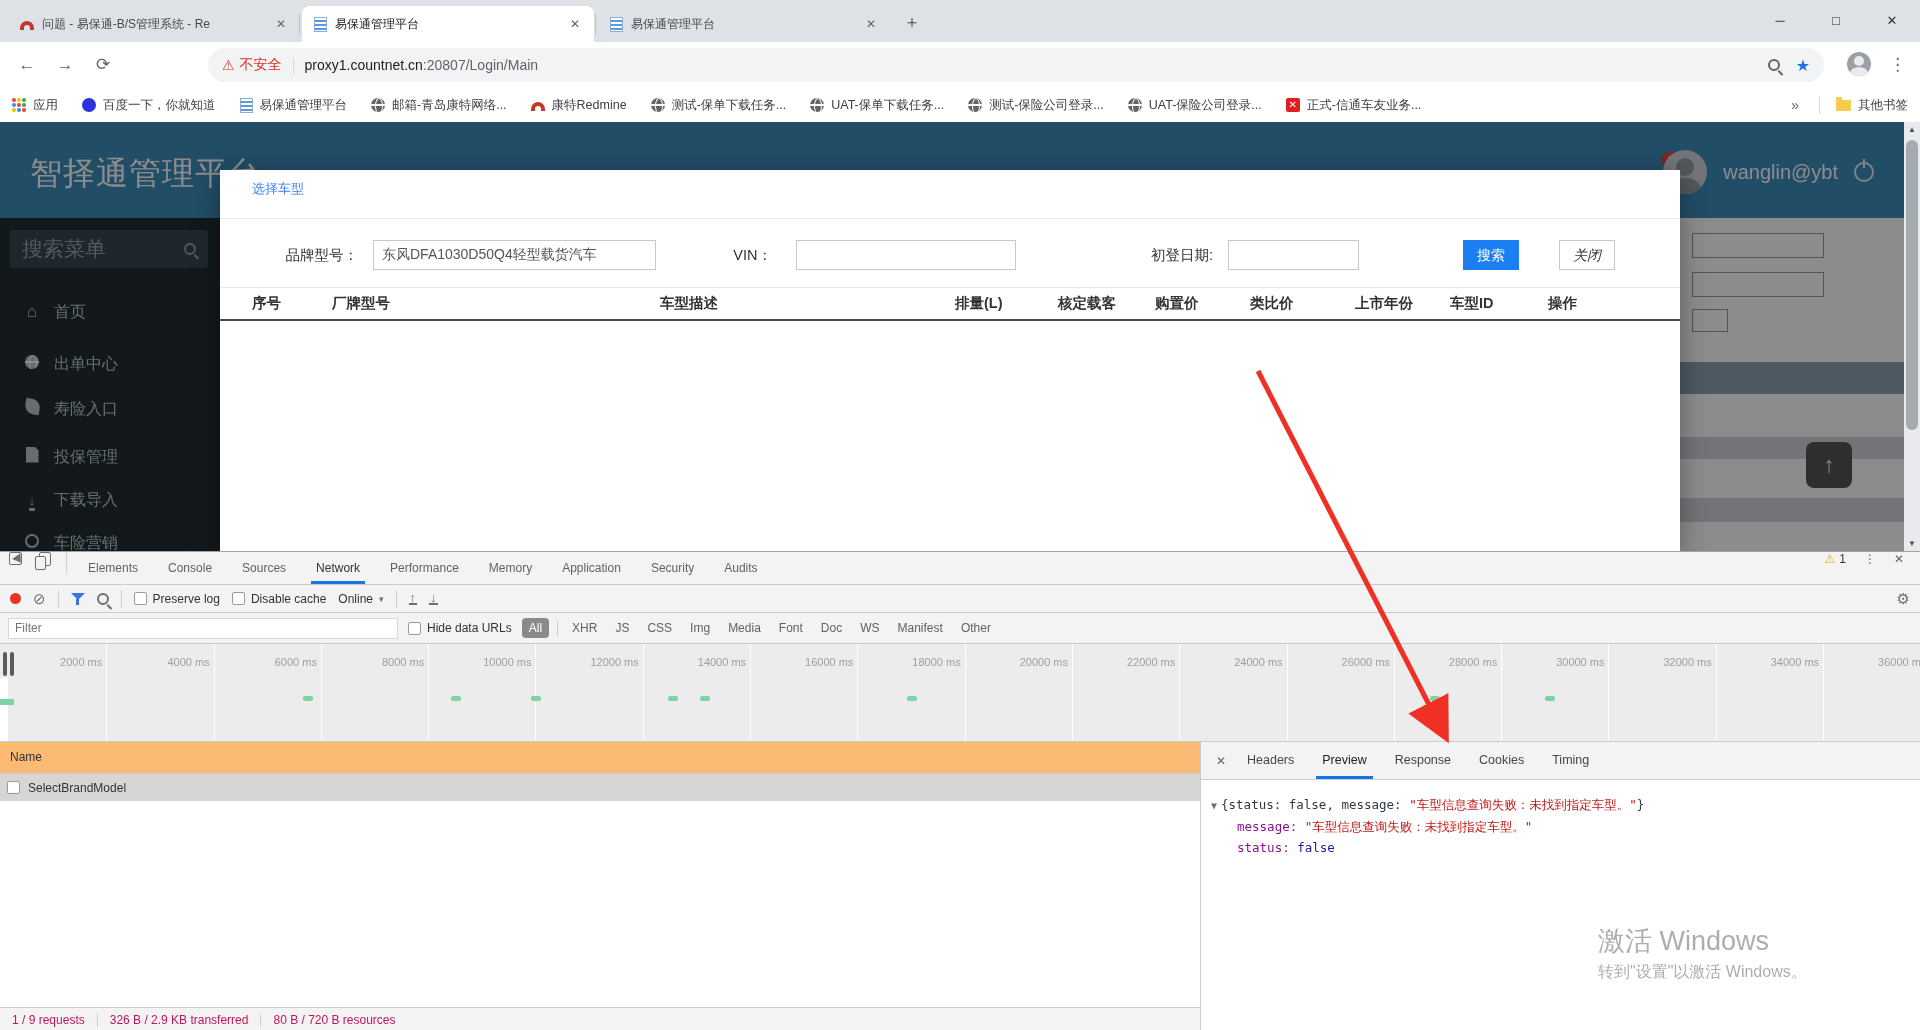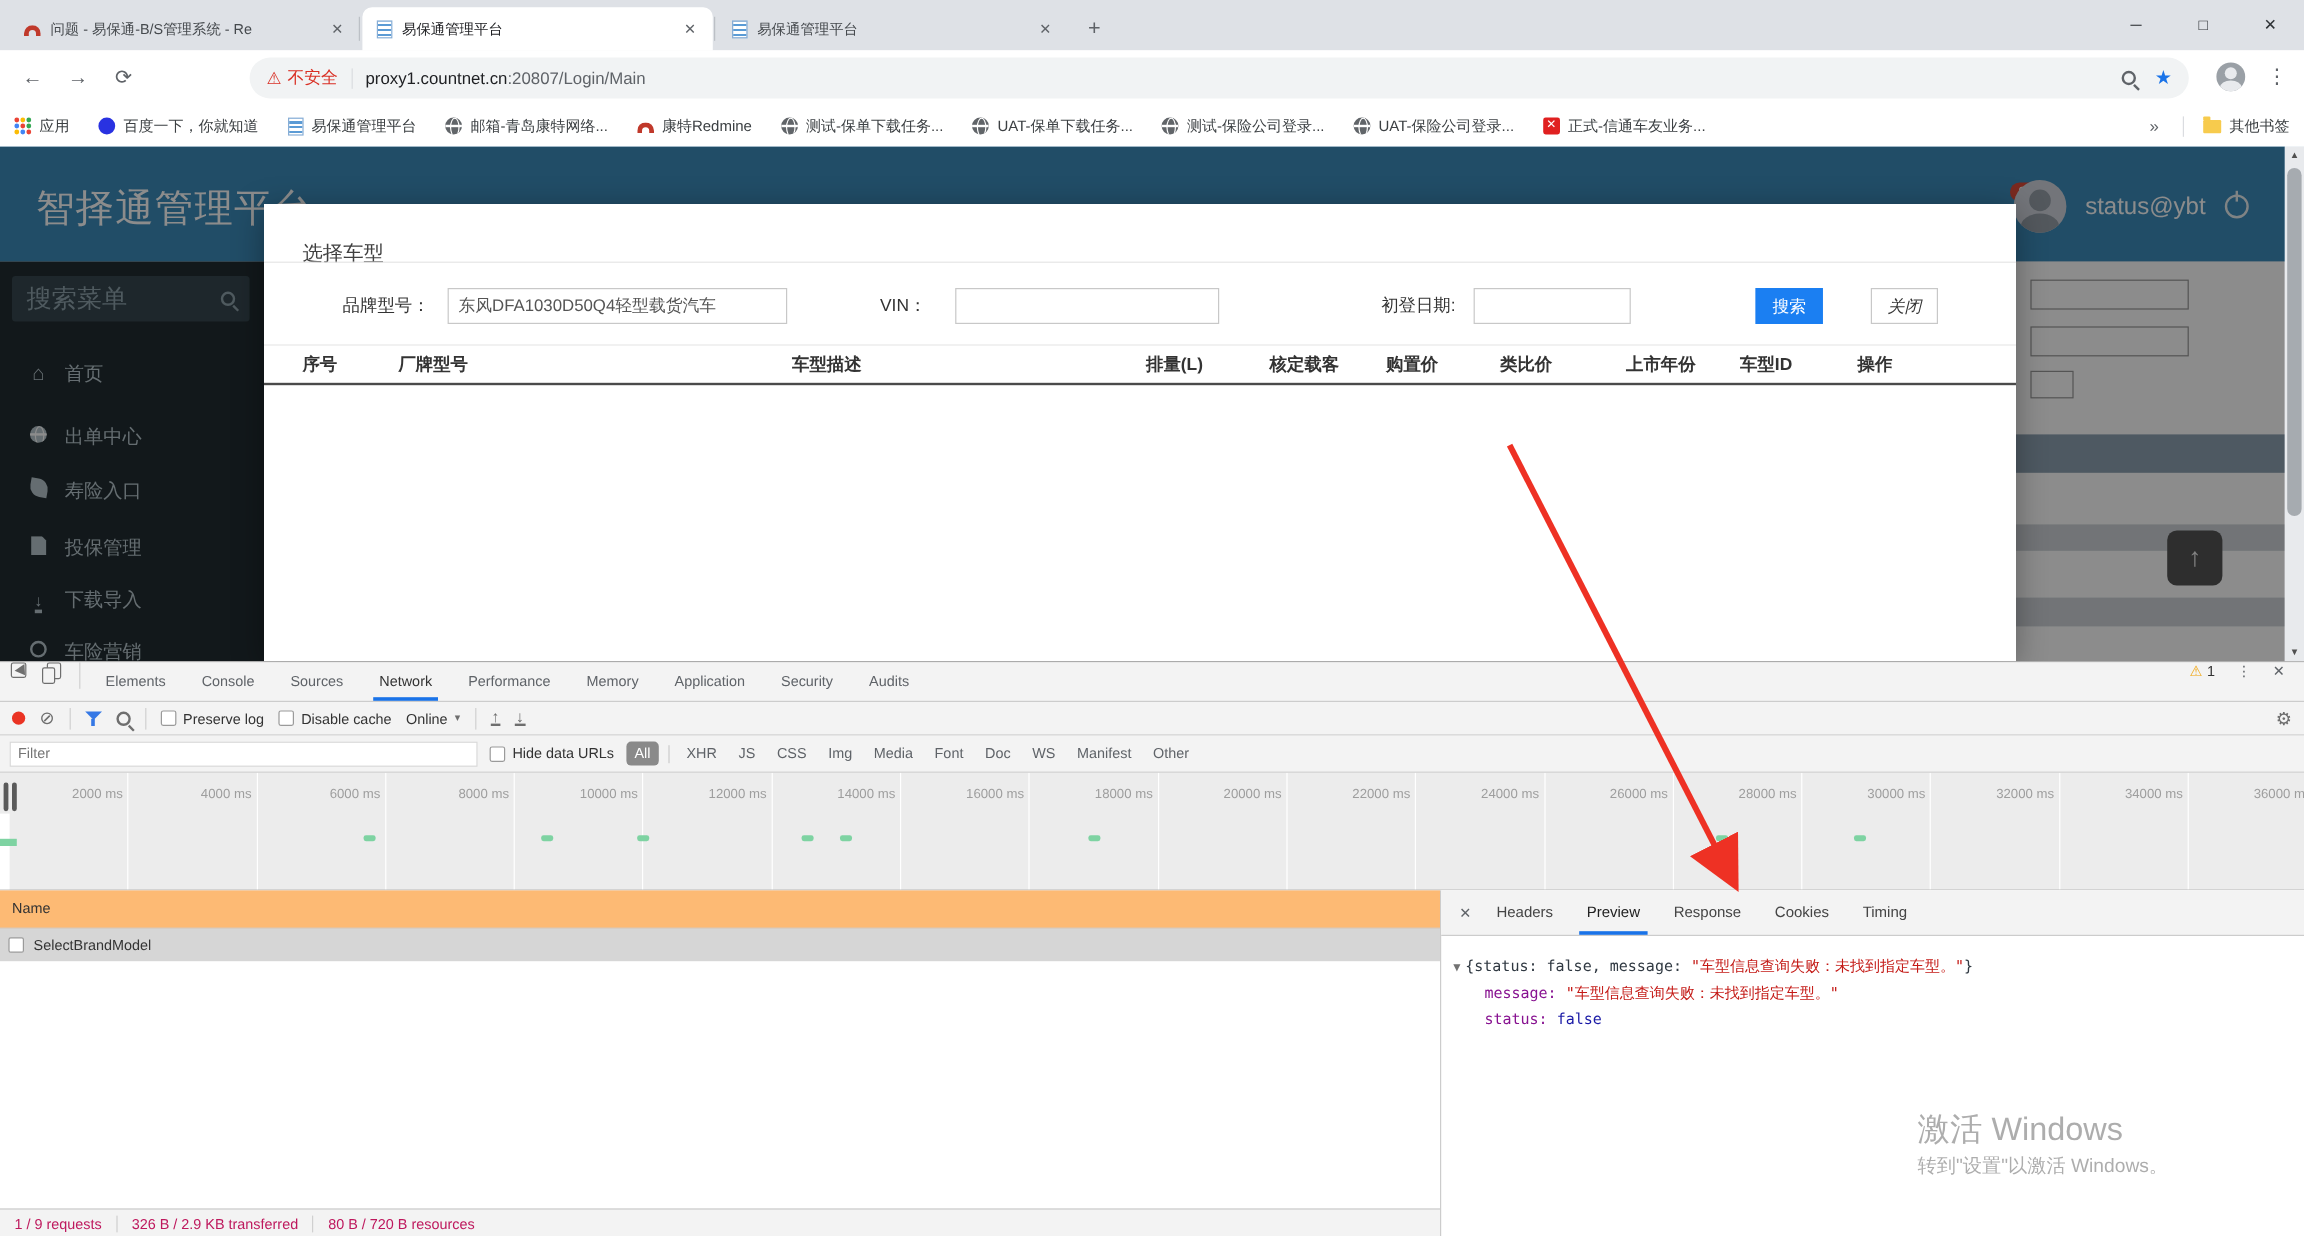--- a/index.html
+++ b/index.html
@@ -95,21 +95,21 @@
 
   .dim { position:absolute; left:0; top:0; width:1904px; height:429px; background:rgba(0,0,0,.45); z-index:5; }
 
   .pg-scroll { position:absolute; right:0; top:0; width:16px; height:429px; background:#e8eaed; z-index:6; }
   .pg-scroll .arr { position:absolute; left:0; width:16px; height:15px; text-align:center; font-size:8px; color:#505050; line-height:15px; }
   .pg-thumb { position:absolute; left:2px; top:18px; width:12px; height:290px; background:#a6abb0; border-radius:6px; }
 
   
   .modal { position:absolute; left:220px; top:48px; width:1460px; height:381px; background:#fff; z-index:10;
            box-shadow:0 5px 25px rgba(0,0,0,.35); }
-  .m-title { position:absolute; left:32px; top:30px; font-size:17px; color:#404040; }
+  .m-title { position:absolute; left:32px; top:10px; font-size:13px; color:#3b82f6; }
   .m-titleline { position:absolute; left:0; top:48px; width:1460px; height:1px; background:#e5e5e5; }
   .m-form { position:absolute; left:0; top:70px; width:1460px; height:32px; font-size:14.5px; color:#333; }
   .m-label { position:absolute; top:0; line-height:30px; text-align:right; }
   .m-input { position:absolute; top:0; height:30px; border:1px solid #c8c8c8; font-size:14px; color:#555; padding:0 8px;
              font-family:"Liberation Sans","DejaVu Sans",sans-serif; background:#fff; }
   .m-btn { position:absolute; top:0; height:30px; width:56px; font-size:14px; text-align:center; line-height:28px; cursor:pointer; }
   .m-btn.primary { background:#1b7ff2; color:#fff; border:1px solid #1b7ff2; }
   .m-btn.plain { background:#fff; color:#333; border:1px solid #c8c8c8;font-style:italic; }
   .m-thead { position:absolute; left:0; top:117px; width:1460px; height:34px; display:flex; align-items:center;
              padding-left:32px; border-top:1px solid #e8e8e8; border-bottom:2px solid #4a4a4a;
@@ -310,21 +310,21 @@
       <span>其他书签</span>
     </span>
   </div>
 
   <div class="viewport">
     <div class="app-header">
       <div class="brand">智择通管理平台</div>
       <div class="hdr-right">
         <span class="badge99">99+</span>
         <span class="avatar-lg"></span>
-        <span class="hdr-user">status@ybt</span>
+        <span class="hdr-user">wanglin@ybt</span>
         <span class="power"></span>
       </div>
     </div>
 
     <div class="sidebar">
       <div class="sb-search">
         <span class="ph">搜索菜单</span>
         <span class="mag"></span>
       </div>
       <div class="sb-item" style="top:74px;">

